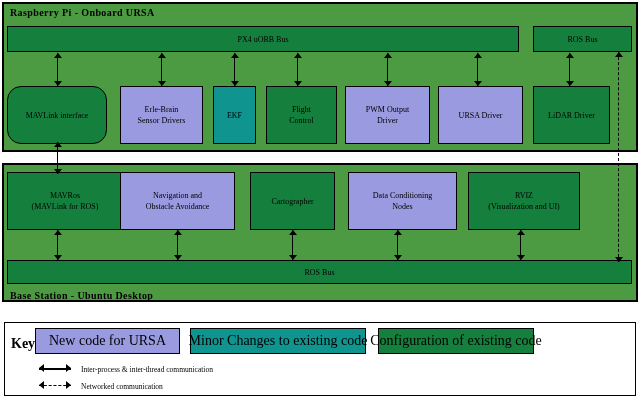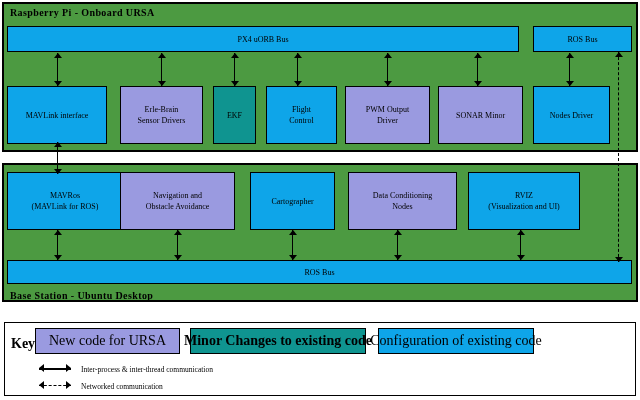--- a/index.html
+++ b/index.html
@@ -42,21 +42,21 @@
     flex-direction: column;
     align-items: center;
     justify-content: center;
     text-align: center;
     font-size: 8px;
     line-height: 11px;
     color: #000000;
     font-family: "Liberation Serif", "DejaVu Serif", serif;
   }
   .node .ln { display: block; white-space: nowrap; }
-  .fill-orange { background: #0ea5e9; }
+  .fill-orange { background: #15803d; }
   .fill-purple { background: #9a9ae0; }
   .fill-teal   { background: #0f9490; }
 
   
   .arrow {
     position: absolute;
     width: 9px;
     pointer-events: none;
   }
   .arrow .shaft {
@@ -205,21 +205,21 @@
     <div class="shaft"></div>
       <div class="head up"></div>
       <div class="head down"></div>
   </div>
   <div class="arrow" style="left:565px; top:53px; height:33px;">
     <div class="shaft"></div>
       <div class="head up"></div>
       <div class="head down"></div>
   </div>
 
-  <div class="node fill-orange" style="left:7px; top:86px; width:100px; height:58px;">
+  <div class="node fill-orange" style="left:7px; top:86px; width:100px; height:58px;border-radius:14px;">
     <span class="ln">MAVLink interface</span>
   </div>
 
   <div class="node fill-purple" style="left:120px; top:86px; width:83px; height:58px;">
     <span class="ln">Erle-Brain</span>
     <span class="ln">Sensor Drivers</span>
   </div>
 
   <div class="node fill-teal" style="left:213px; top:86px; width:43px; height:58px;">
     <span class="ln">EKF</span>
@@ -229,25 +229,25 @@
     <span class="ln">Flight</span>
     <span class="ln">Control</span>
   </div>
 
   <div class="node fill-purple" style="left:345px; top:86px; width:85px; height:58px;">
     <span class="ln">PWM Output</span>
     <span class="ln">Driver</span>
   </div>
 
   <div class="node fill-purple" style="left:438px; top:86px; width:85px; height:58px;">
-    <span class="ln">SONAR Minor</span>
+    <span class="ln">URSA Driver</span>
   </div>
 
   <div class="node fill-orange" style="left:533px; top:86px; width:77px; height:58px;">
-    <span class="ln">Nodes Driver</span>
+    <span class="ln">LiDAR Driver</span>
   </div>
 
   <div class="panel" style="left:2px; top:163px; width:636px; height:139px;"></div>
 
   <div class="panel-label" style="left:10px; top:290px;">Base Station - Ubuntu Desktop</div>
 
   <div class="node fill-orange" style="left:7px; top:172px; width:116px; height:58px;">
     <span class="ln">MAVRos</span>
     <span class="ln">(MAVLink for ROS)</span>
   </div>
@@ -314,21 +314,21 @@
   </div>
 
   <div class="legend-panel" style="left:4px; top:322px; width:632px; height:74px;"></div>
 
   <div class="legend-key" style="left:11px; top:336px;">Key:</div>
 
   <div class="swatch fill-purple" style="left:35px; top:328px; width:145px; height:26px;">
     <span>New code for URSA</span>
   </div>
 
-  <div class="swatch fill-teal" style="left:190px; top:328px; width:176px; height:26px;font-weight:bold;">
+  <div class="swatch fill-teal" style="left:190px; top:328px; width:176px; height:26px;">
     <span>Minor Changes to existing code</span>
   </div>
 
   <div class="swatch fill-orange" style="left:378px; top:328px; width:156px; height:26px;">
     <span>Configuration of existing code</span>
   </div>
 
   <div class="h-arrow" style="left:39px; top:364px; width:32px;">
     <div class="hshaft"></div>
       <div class="hhead left"></div>

